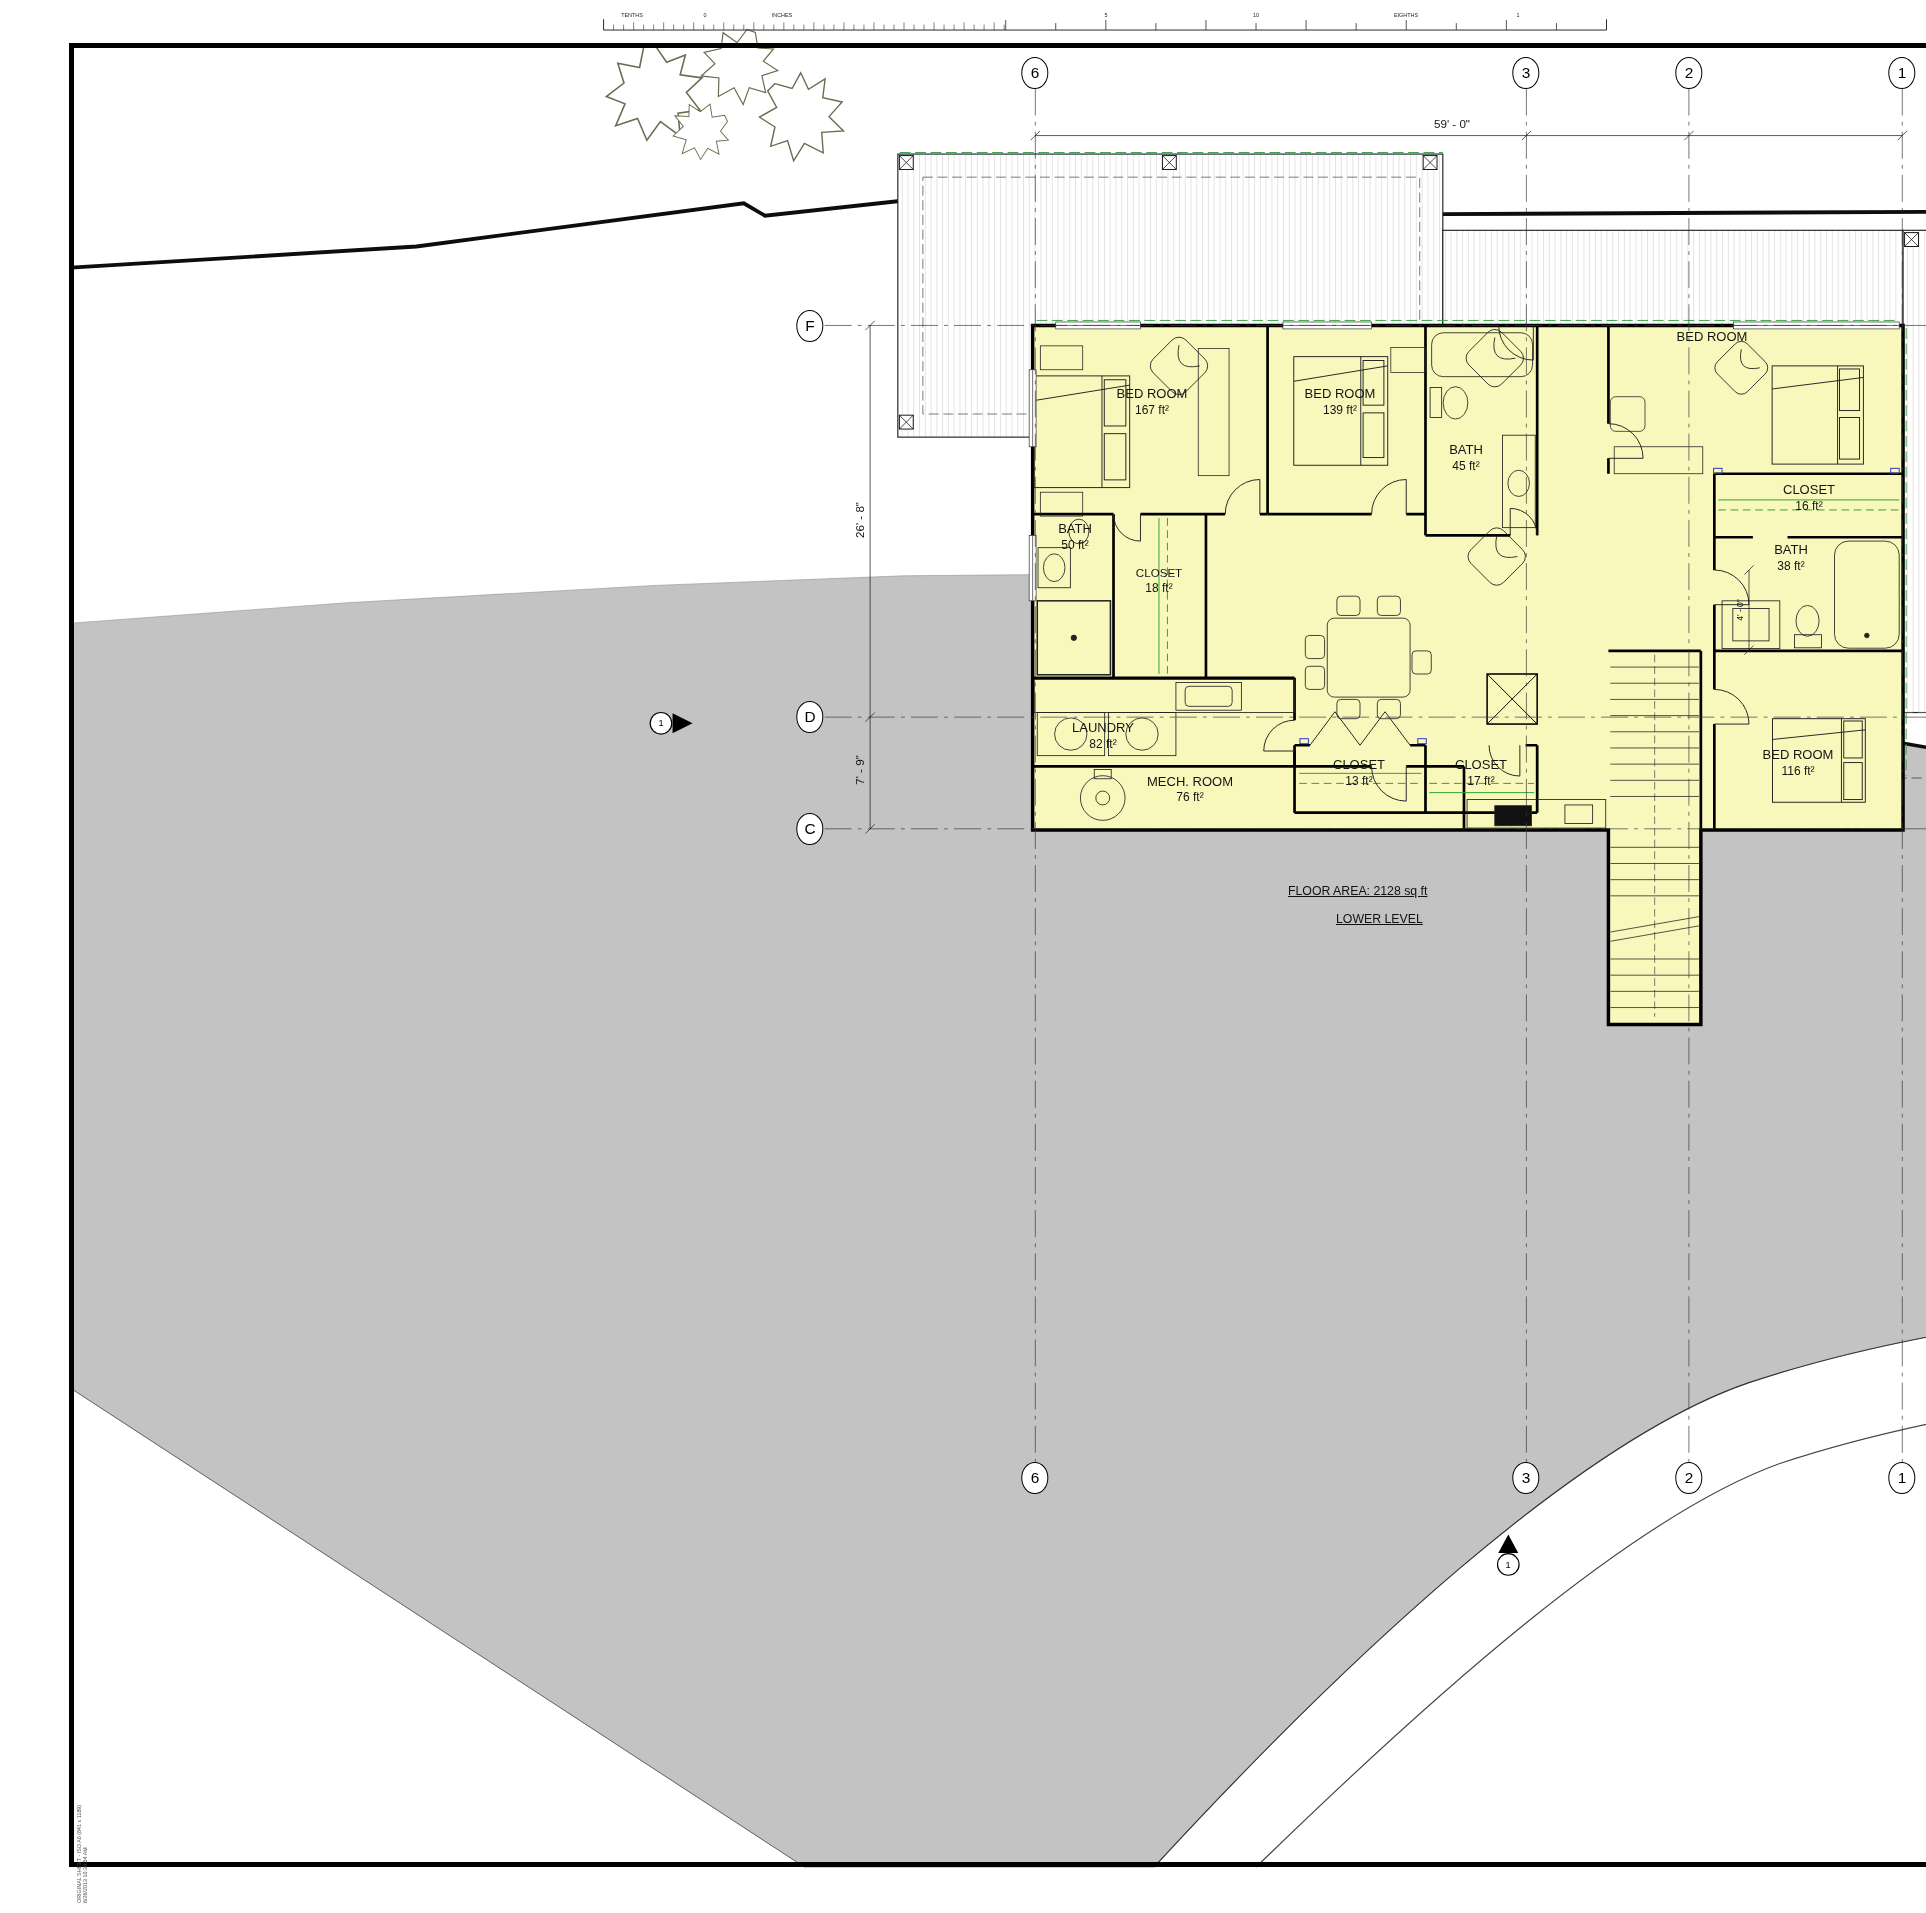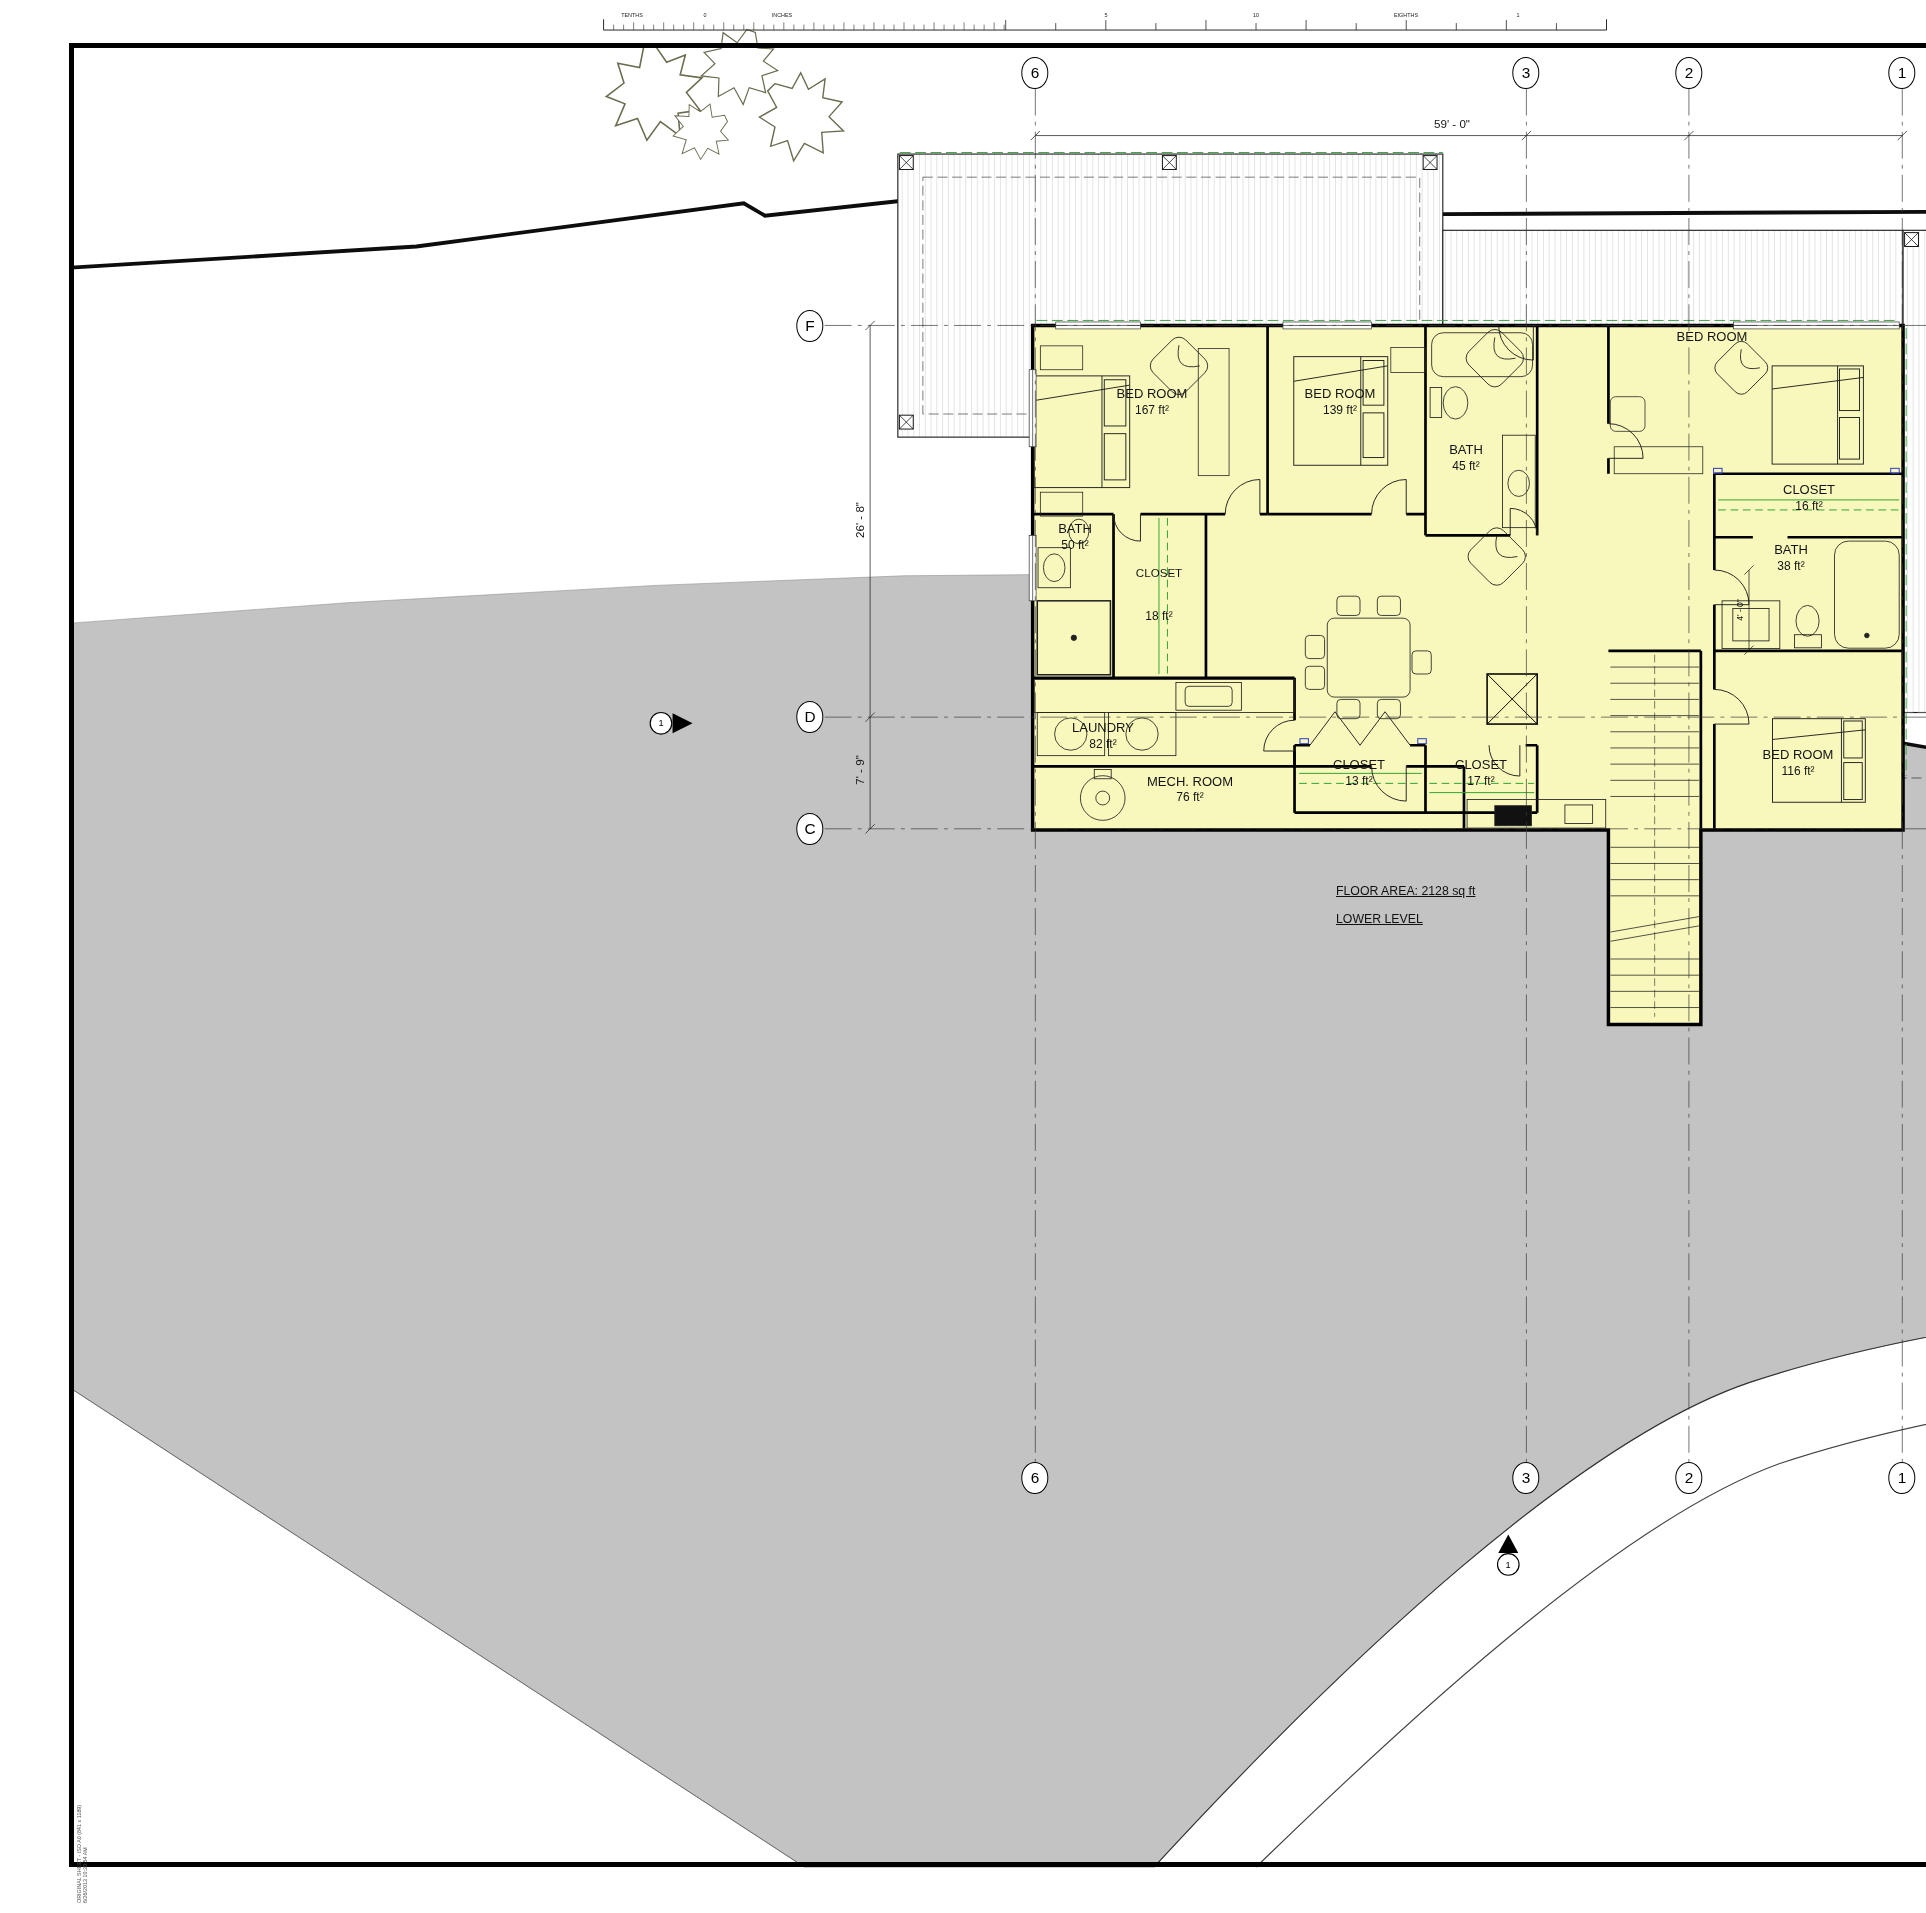--- a/index.html
+++ b/index.html
@@ -331,35 +331,35 @@
   <div class="lbl rm" style="left:1798px;top:747px;">BED ROOM</div>
   <div class="lbl ar" style="left:1798px;top:764px;">116 ft²</div>
   <div class="lbl rm" style="left:1075px;top:521px;">BATH</div>
   <div class="lbl ar" style="left:1075px;top:538px;">50 ft²</div>
   <div class="lbl rm" style="left:1466px;top:442px;">BATH</div>
   <div class="lbl ar" style="left:1466px;top:459px;">45 ft²</div>
   <div class="lbl rm" style="left:1791px;top:542px;">BATH</div>
   <div class="lbl ar" style="left:1791px;top:559px;">38 ft²</div>
 
   <div class="lbl rm" style="left:1159px;top:566px;font-size:11.6px;">CLOSET</div>
-  <div class="lbl ar" style="left:1159px;top:581px;margin-top:28px;">18 ft²</div>
+  <div class="lbl ar" style="left:1159px;top:581px;">18 ft²</div>
   <div class="lbl rm" style="left:1359px;top:757px;">CLOSET</div>
   <div class="lbl ar" style="left:1359px;top:774px;">13 ft²</div>
   <div class="lbl rm" style="left:1481px;top:757px;">CLOSET</div>
   <div class="lbl ar" style="left:1481px;top:774px;">17 ft²</div>
   <div class="lbl rm" style="left:1809px;top:482px;">CLOSET</div>
   <div class="lbl ar" style="left:1809px;top:499px;">16 ft²</div>
 
   <div class="lbl rm" style="left:1103px;top:720px;">LAUNDRY</div>
   <div class="lbl ar" style="left:1103px;top:737px;">82 ft²</div>
   <div class="lbl rm" style="left:1190px;top:774px;">MECH. ROOM</div>
   <div class="lbl ar" style="left:1190px;top:790px;">76 ft²</div>
 
   <div class="summary" style="left:1336px;top:868px;margin-top:44px;">LOWER LEVEL</div>
-  <div class="summary" style="left:1336px;top:884px;">FLOOR AREA: 2128 sq ft</div>
+  <div class="summary" style="left:1288px;top:884px;">FLOOR AREA: 2128 sq ft</div>
 
   <div class="lbl dim" style="left:1452px;top:117px;">59' - 0"</div>
   <div class="lbl dim rot" style="left:859px;top:520px;">26' - 8"</div>
   <div class="lbl dim rot" style="left:859px;top:770px;">7' - 9"</div>
   <div class="lbl rot" style="left:1740px;top:610px;font-size:8.5px;">4' - 0"</div>
 
   <div class="bubble" style="left:1035px;top:73px;">6</div>
   <div class="bubble" style="left:1526px;top:73px;">3</div>
   <div class="bubble" style="left:1689px;top:73px;">2</div>
   <div class="bubble" style="left:1902px;top:73px;">1</div>

